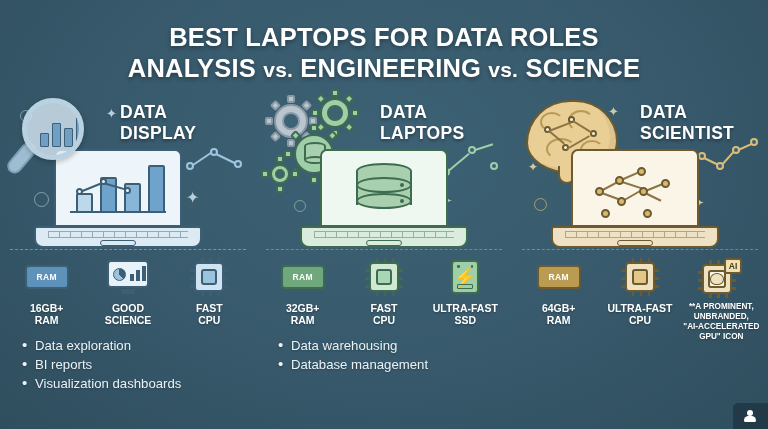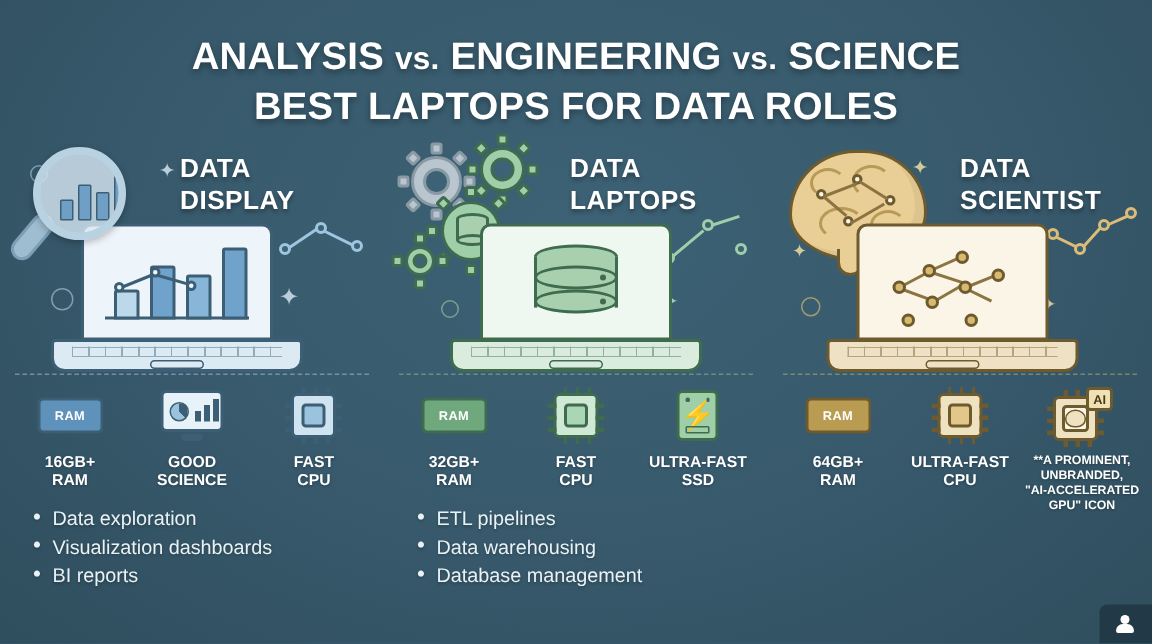--- a/index.html
+++ b/index.html
@@ -372,22 +372,22 @@
   .footer .credit {
     color: #e8eff3; font-size: 11.5px; white-space: nowrap;
   }
 </style>
 </head>
 <body>
 
 <div class="poster">
 
   <div class="title-block">
+    <div class="title-line title-line-1">BEST LAPTOPS FOR DATA ROLES</div>
     <div class="title-line title-line-2"><span>ANALYSIS </span><span class="vs">vs.</span><span> ENGINEERING </span><span class="vs">vs.</span><span> SCIENCE</span></div>
-    <div class="title-line title-line-1">BEST LAPTOPS FOR DATA ROLES</div>
   </div>
 
   <div class="columns">
 
     <div class="column col-1">
 
       <div class="illus" style="--ink:#3c5f75; --screen:#eef5fa; --base:#dceaf3; --tc:#9ec6e0;">
 
         <div class="dot-o" style="width:12px;height:12px;left:12px;top:14px;"></div>
         <div class="dot-o" style="width:15px;height:15px;left:26px;top:96px;"></div>
@@ -505,22 +505,22 @@
               <div class="leg" style="bottom:-6px;left:21px;height:6px;width:2.5px;"></div>
             </div>
           </div>
           <div class="spec-label">FAST
 CPU</div>
         </div>
       </div>
 
       <ul class="bullets">
         <li>Data exploration</li>
+        <li>BI reports</li>
         <li>Visualization dashboards</li>
-        <li>BI reports</li>
       </ul>
     </div>
 
     <div class="column col-2">
 
       <div class="illus" style="--ink:#3f6b4f; --screen:#eef7f0; --base:#d9ecdd; --tc:#9ecfa8;">
 
         <div class="dot-o" style="width:12px;height:12px;left:30px;top:104px;border-color:rgba(158,207,168,.6);"></div>
         <span class="spark" style="left:176px;top:96px;font-size:15px;color:#bfe2c7;">✦</span>
 
@@ -671,21 +671,20 @@
               <div class="bolt">⚡</div>
               <div class="slot"></div>
             </div>
           </div>
           <div class="spec-label">ULTRA-FAST
 SSD</div>
         </div>
       </div>
 
       <ul class="bullets">
-        <li>ETL pipelines</li>
         <li>Data warehousing</li>
         <li>Database management</li>
       </ul>
     </div>
 
     <div class="column col-3">
 
       <div class="illus" style="--ink:#6d5a2e; --screen:#fbf5e7; --base:#efe2c4; --tc:#dcbd77;">
 
         <div class="dot-o" style="width:13px;height:13px;left:14px;top:102px;border-color:rgba(220,189,119,.65);"></div>

